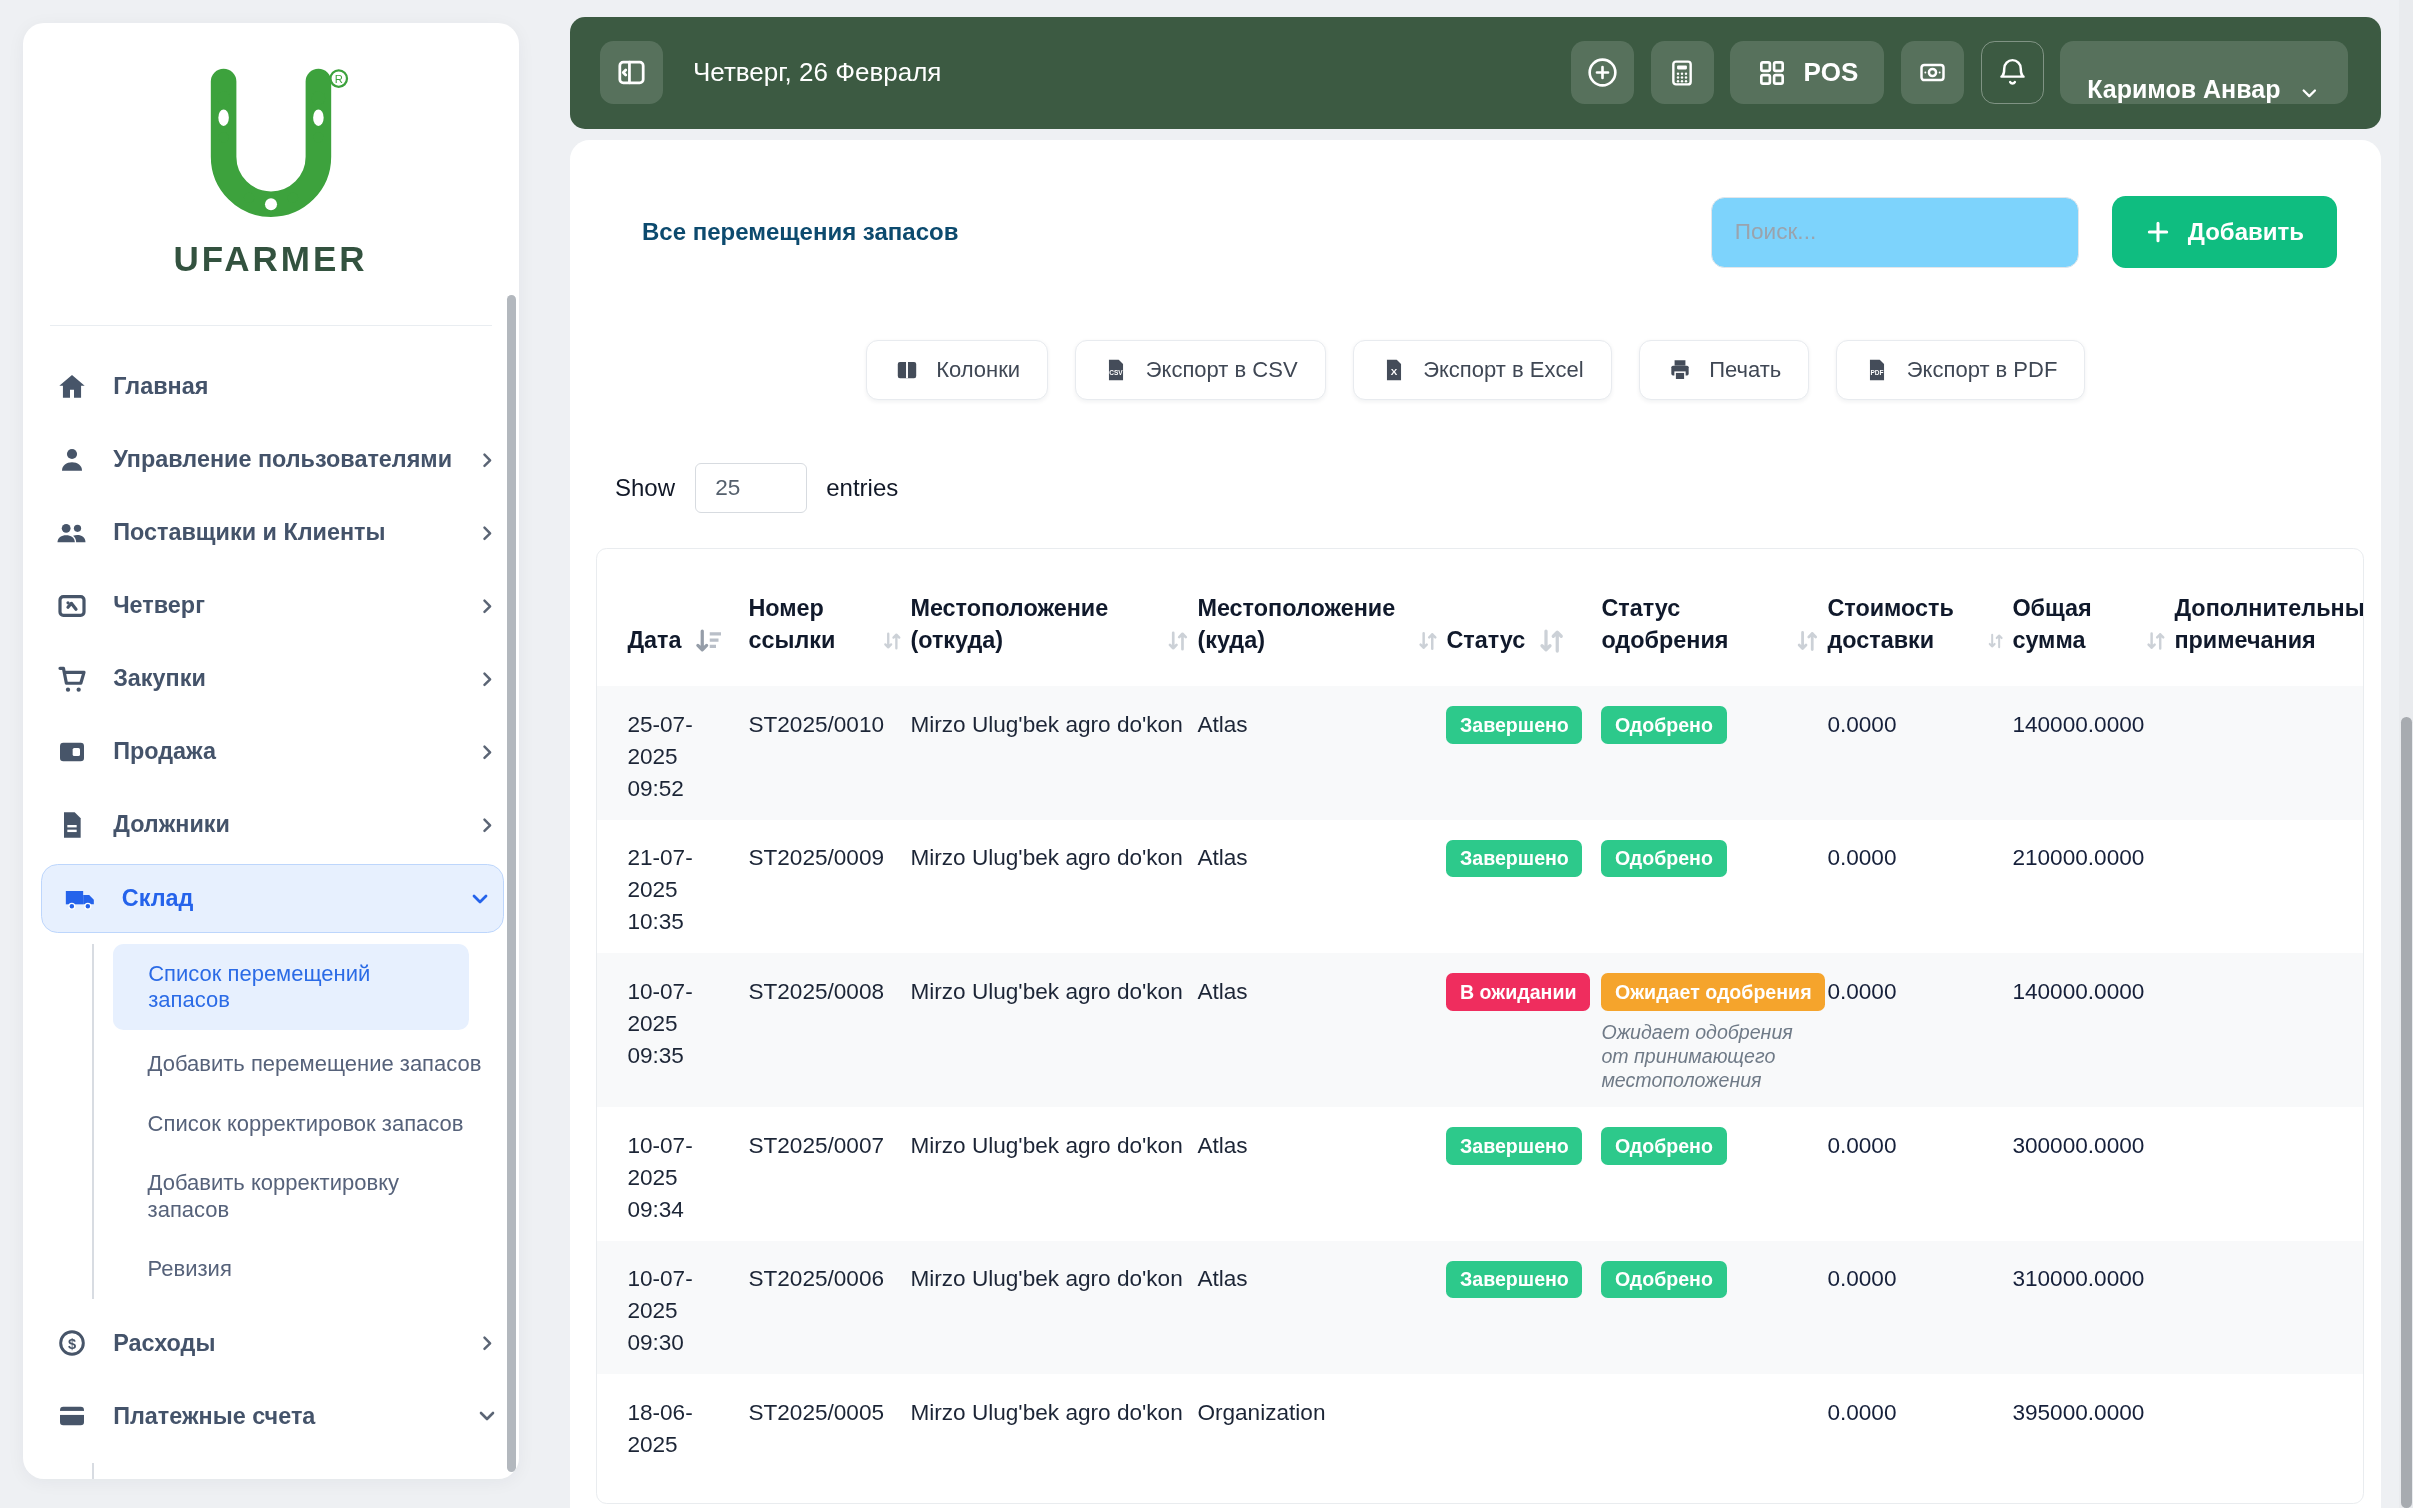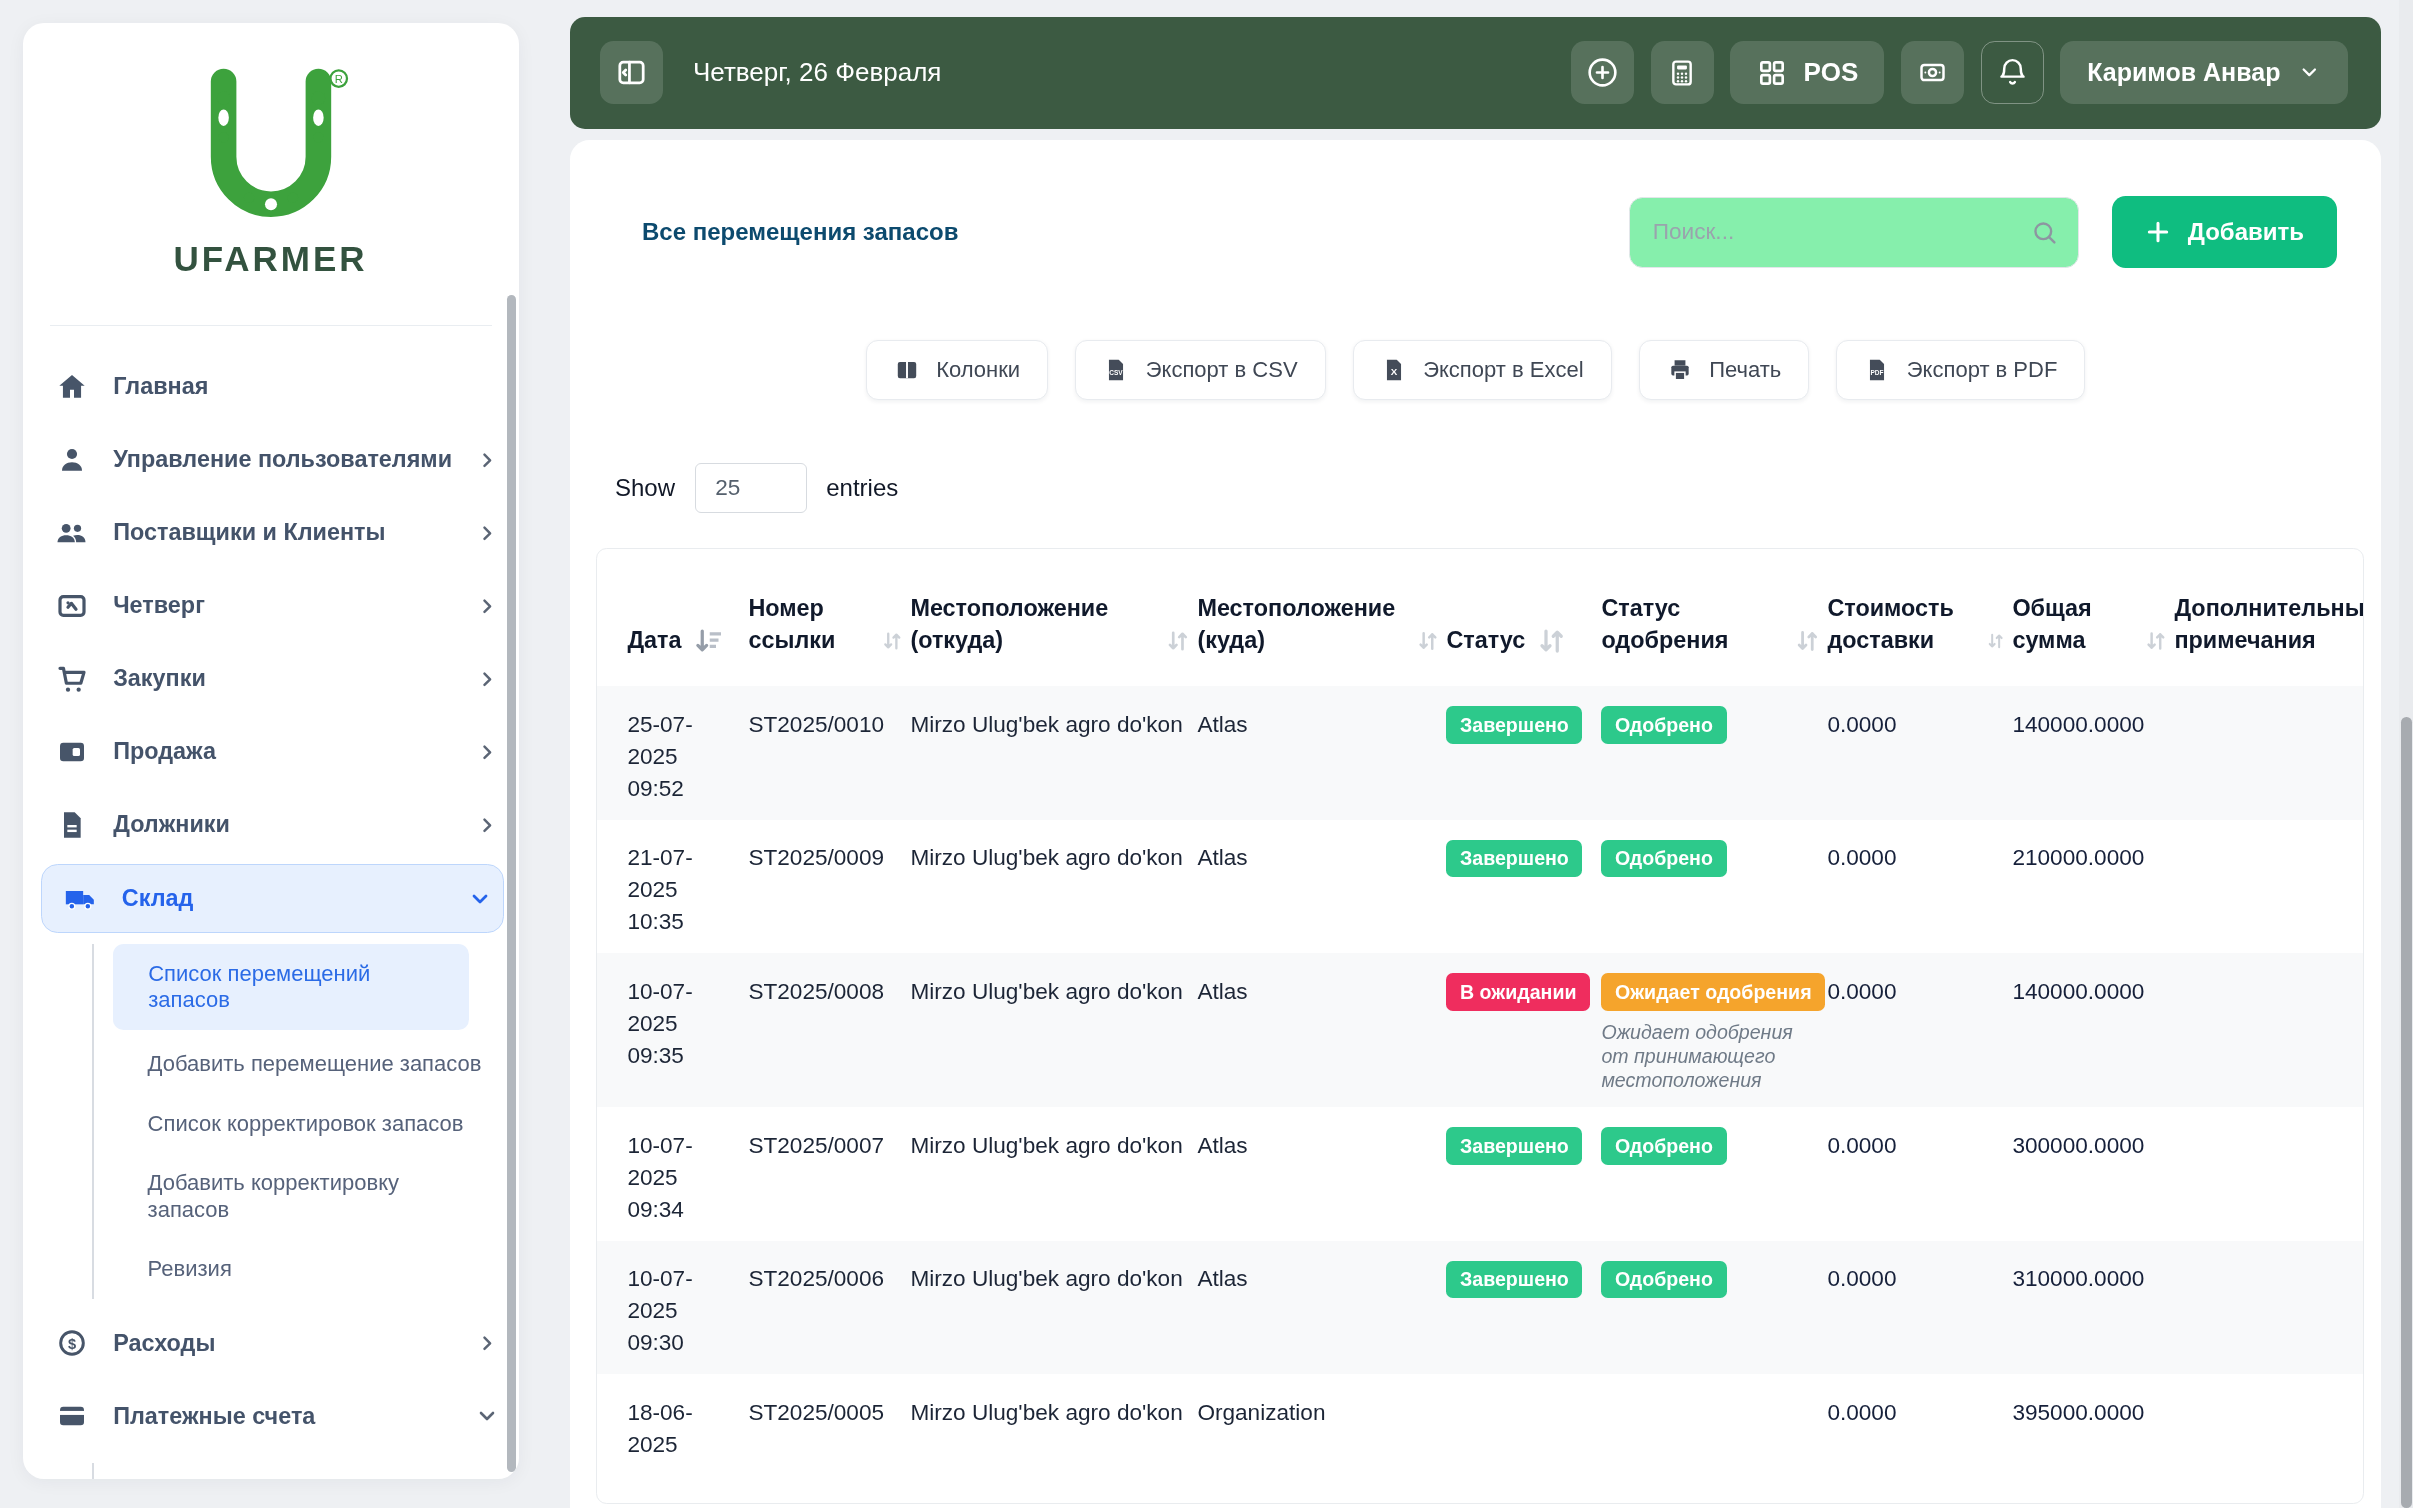--- a/index.html
+++ b/index.html
@@ -59,32 +59,32 @@
   }
   .tb-btn{
     height:63px;border-radius:13.6px;background:rgba(255,255,255,.14);
     display:flex;align-items:center;justify-content:center;cursor:pointer;flex:0 0 auto;
   }
   .tb-sq{width:63px;}
   .tb-date{margin-left:30px;font-size:26px;font-weight:500;}
   .tb-right{margin-left:auto;display:flex;align-items:center;gap:16.6px;}
   .tb-pos{padding:0 26px;gap:15px;font-size:26px;font-weight:700;}
   .tb-bell{background:transparent;border:1.5px solid rgba(255,255,255,.35);}
-  .tb-user{padding:0 27px;gap:18px;font-size:25px;font-weight:600;}
+  .tb-user{padding:0 27px;gap:18px;font-size:25px;font-weight:600;align-items:flex-end;}
   
   .card{
     position:absolute;left:570px;top:140px;width:1811px;height:1433px;
     background:#fff;border-radius:19.6px;
   }
   .card-head{display:flex;align-items:center;padding:56px 44px 0 72px;}
   .page-title{font-size:24px;font-weight:600;color:#0c4a6e;}
   .head-right{margin-left:auto;display:flex;align-items:center;gap:33px;}
   .search-box{
-    width:450px;height:71px;border:1.5px solid #e3e6ea;border-radius:13.6px;
-    display:flex;align-items:center;padding:0 19.6px 0 22.6px;background:#86efac;gap:40px;
+    width:368px;height:71px;border:1.5px solid #e3e6ea;border-radius:13.6px;
+    display:flex;align-items:center;padding:0 19.6px 0 22.6px;background:#7dd3fc;gap:40px;
   }
   .search-box input{
     border:none;outline:none;flex:1;font-size:22.6px;color:#374151;
     font-family:"Liberation Sans", sans-serif;background:transparent;
   }
   .search-box input::placeholder{color:#9aa3ad;}
   .add-btn{
     height:72px;padding:0 33px;border:none;border-radius:13.6px;background:var(--accent-green);
     color:#fff;font-size:24px;font-weight:600;display:flex;align-items:center;gap:16.6px;
     cursor:pointer;font-family:"Liberation Sans", sans-serif;text-align:right;

